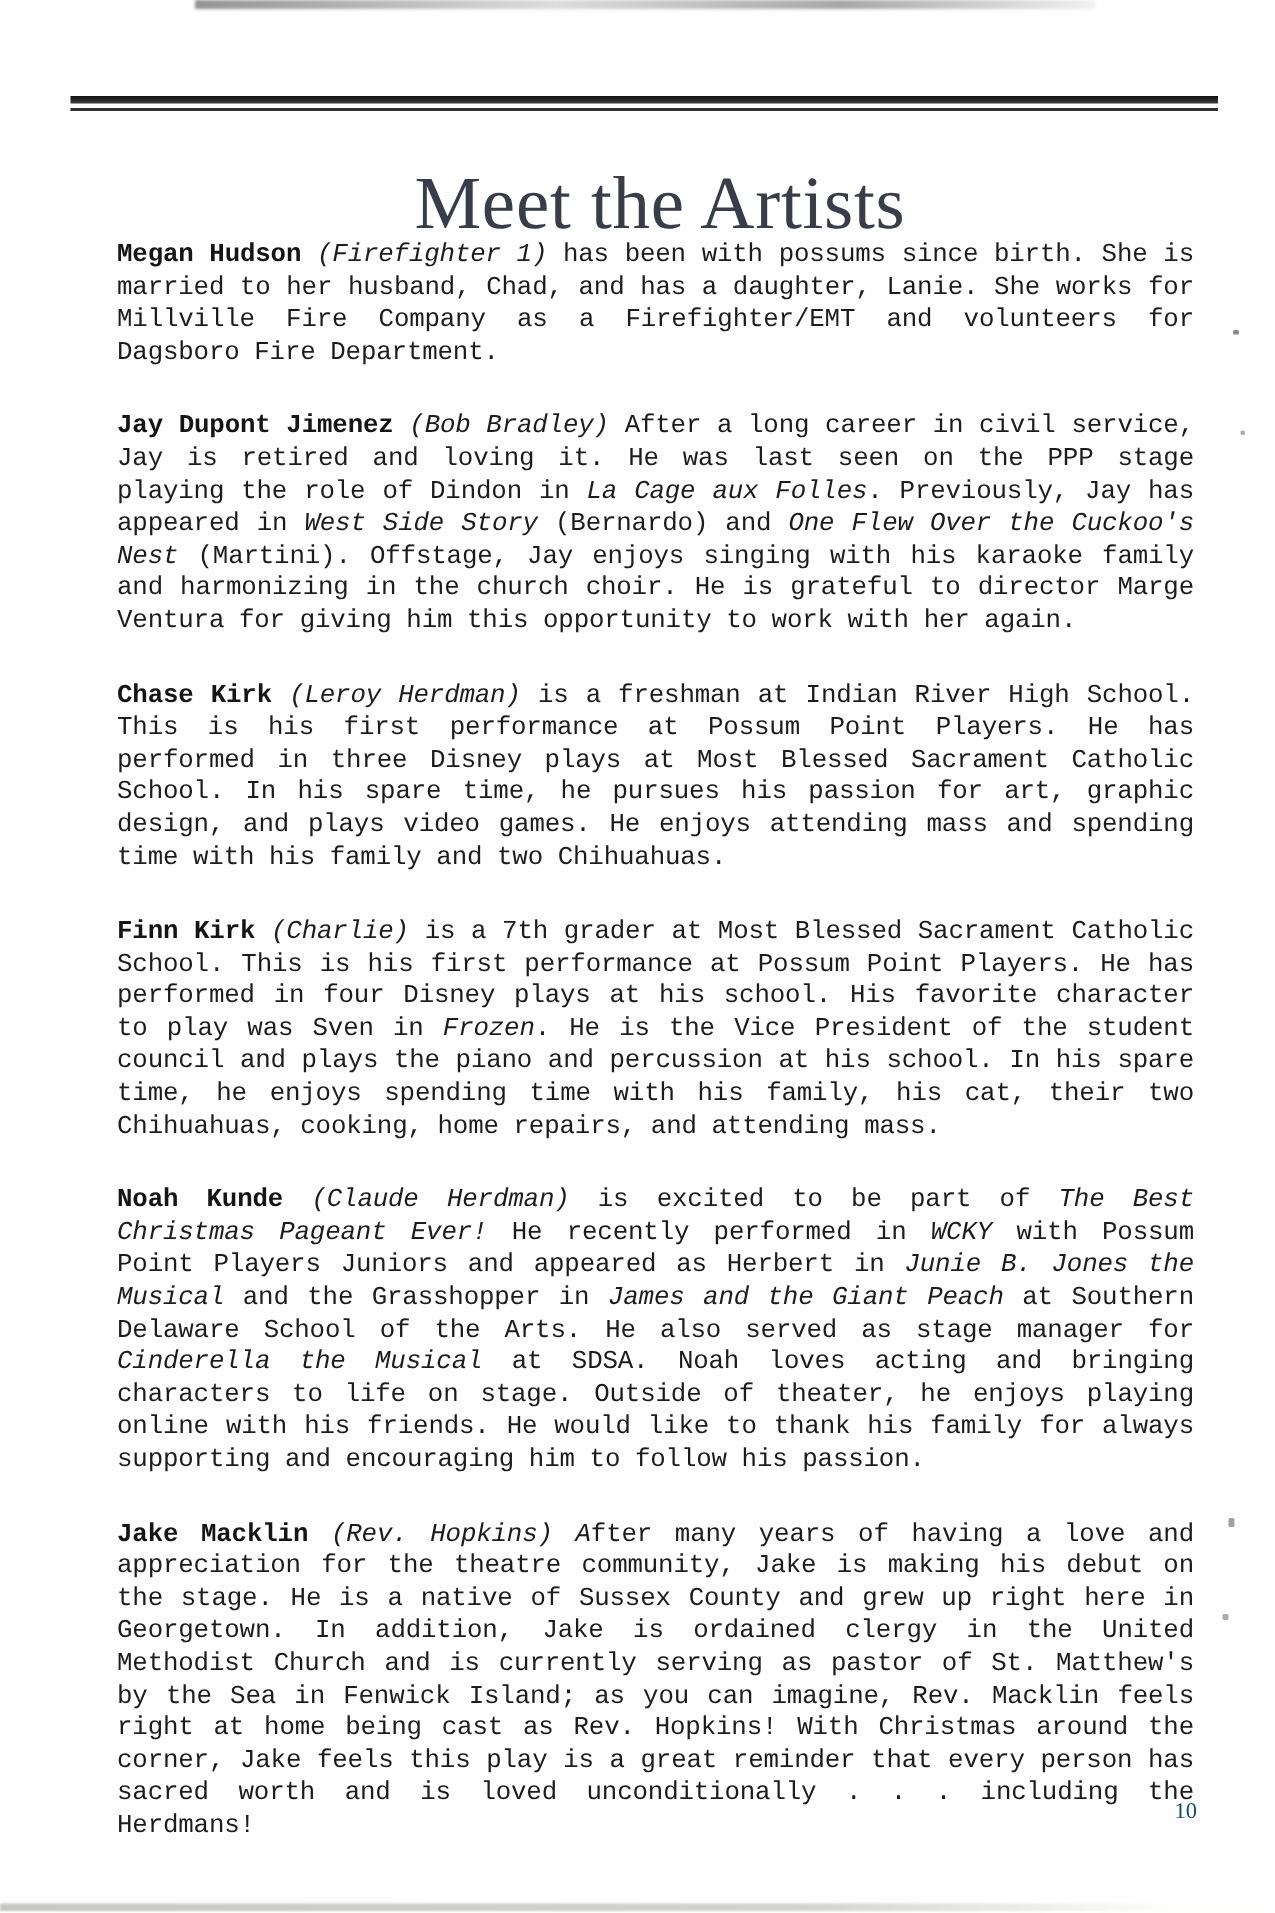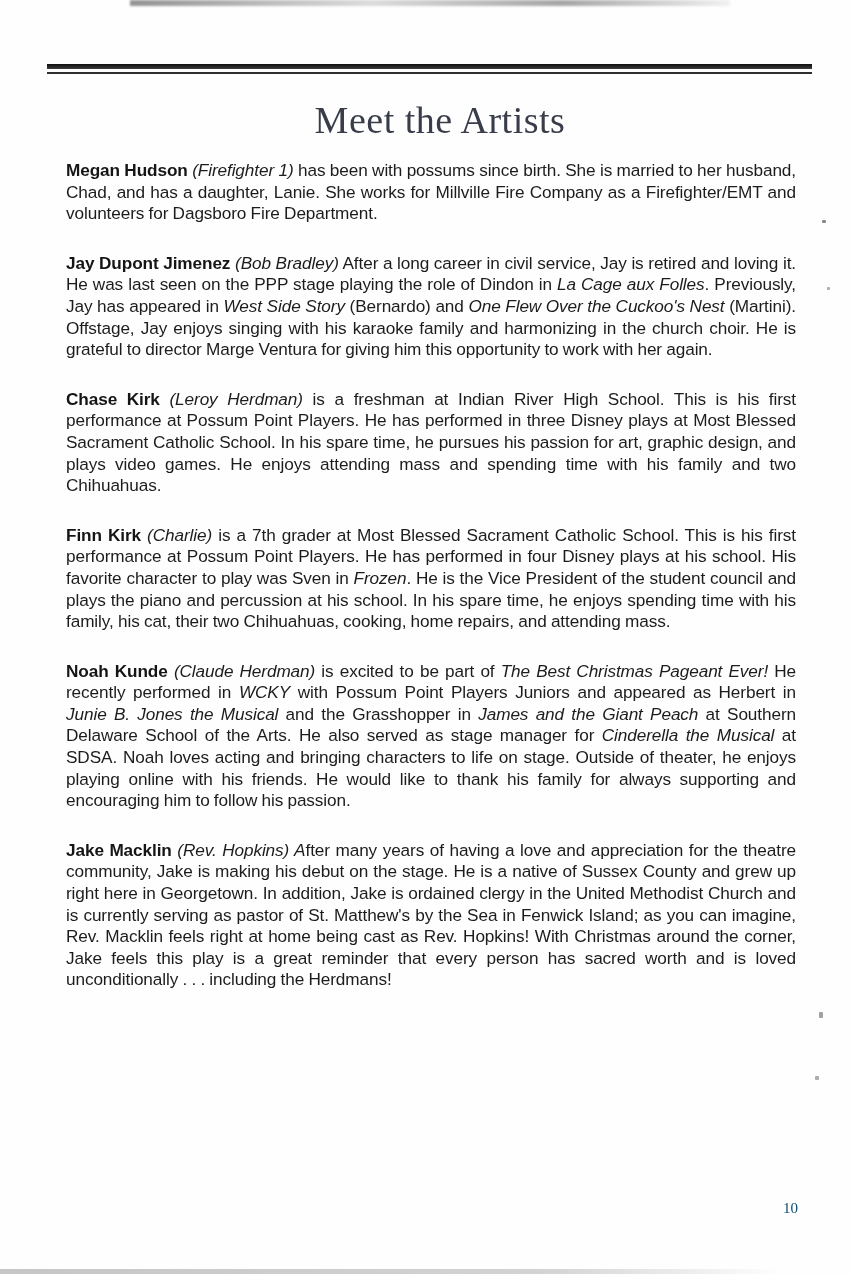--- a/index.html
+++ b/index.html
@@ -41,39 +41,40 @@
     background: #2f2f2f;
   }
   .title {
     position: absolute;
     top: 76px; left: 0;
     width: 100%;
     box-sizing: border-box;
     padding-left: 30px;
     text-align: center;
     font-family: "Liberation Serif", serif;
-    font-size: 38px;
+    font-size: 50px;
     line-height: 1.02;
     font-weight: 500;
     color: #383d49;
     letter-spacing: 0.5px;
   }
   .content {
     position: absolute;
     top: 160px; left: 66px;
     width: 730px;
   }
   p.bio {
-    margin: 0 0 28px 0;
+    margin: 0 0 28px 12px;
     font-size: 17.2px;
     line-height: 21.6px;
     text-align: justify;
     color: #1c1c1c;
     letter-spacing: -0.1px;
     word-spacing: -0.4px;
+    font-family: Liberation Mono, monospace;
   }
   p.bio .b { font-weight: bold; color: #151515; }
   p.bio .i { font-style: italic; }
   .page-number {
     position: absolute;
     top: 1200px; right: 52px;
     font-family: "Liberation Serif", serif;
     font-size: 15px;
     color: #0c4a6e;
   }

